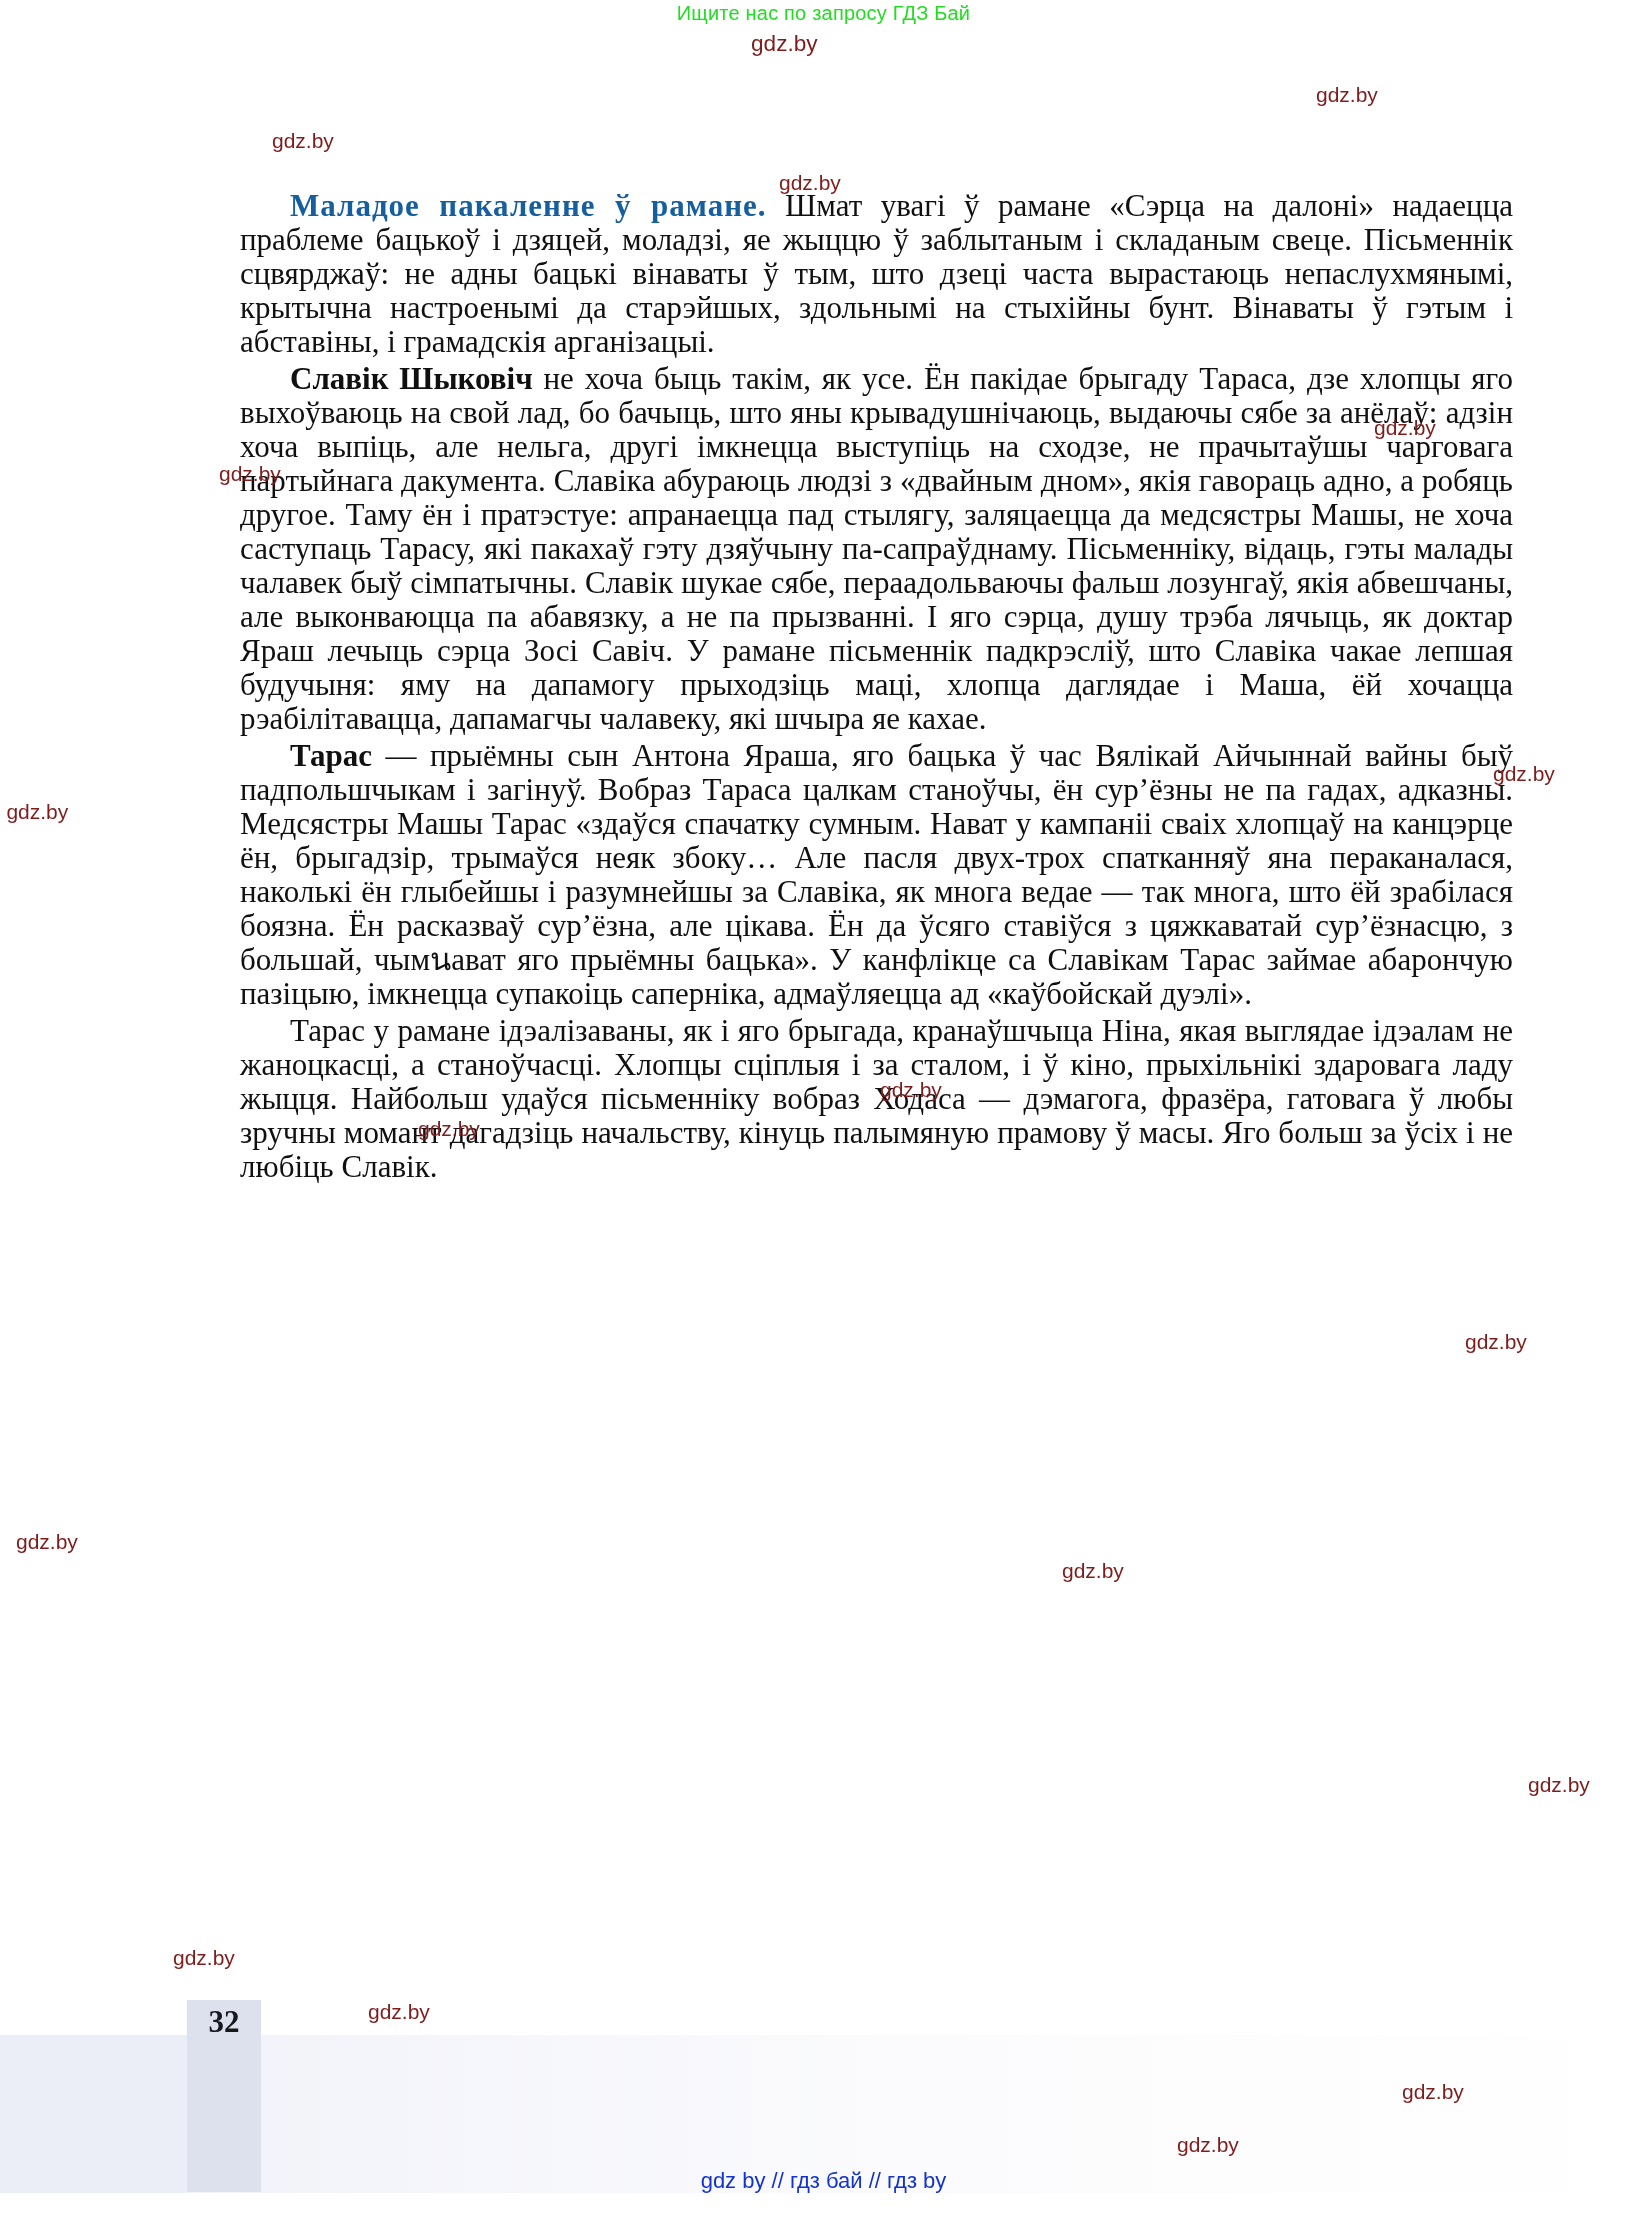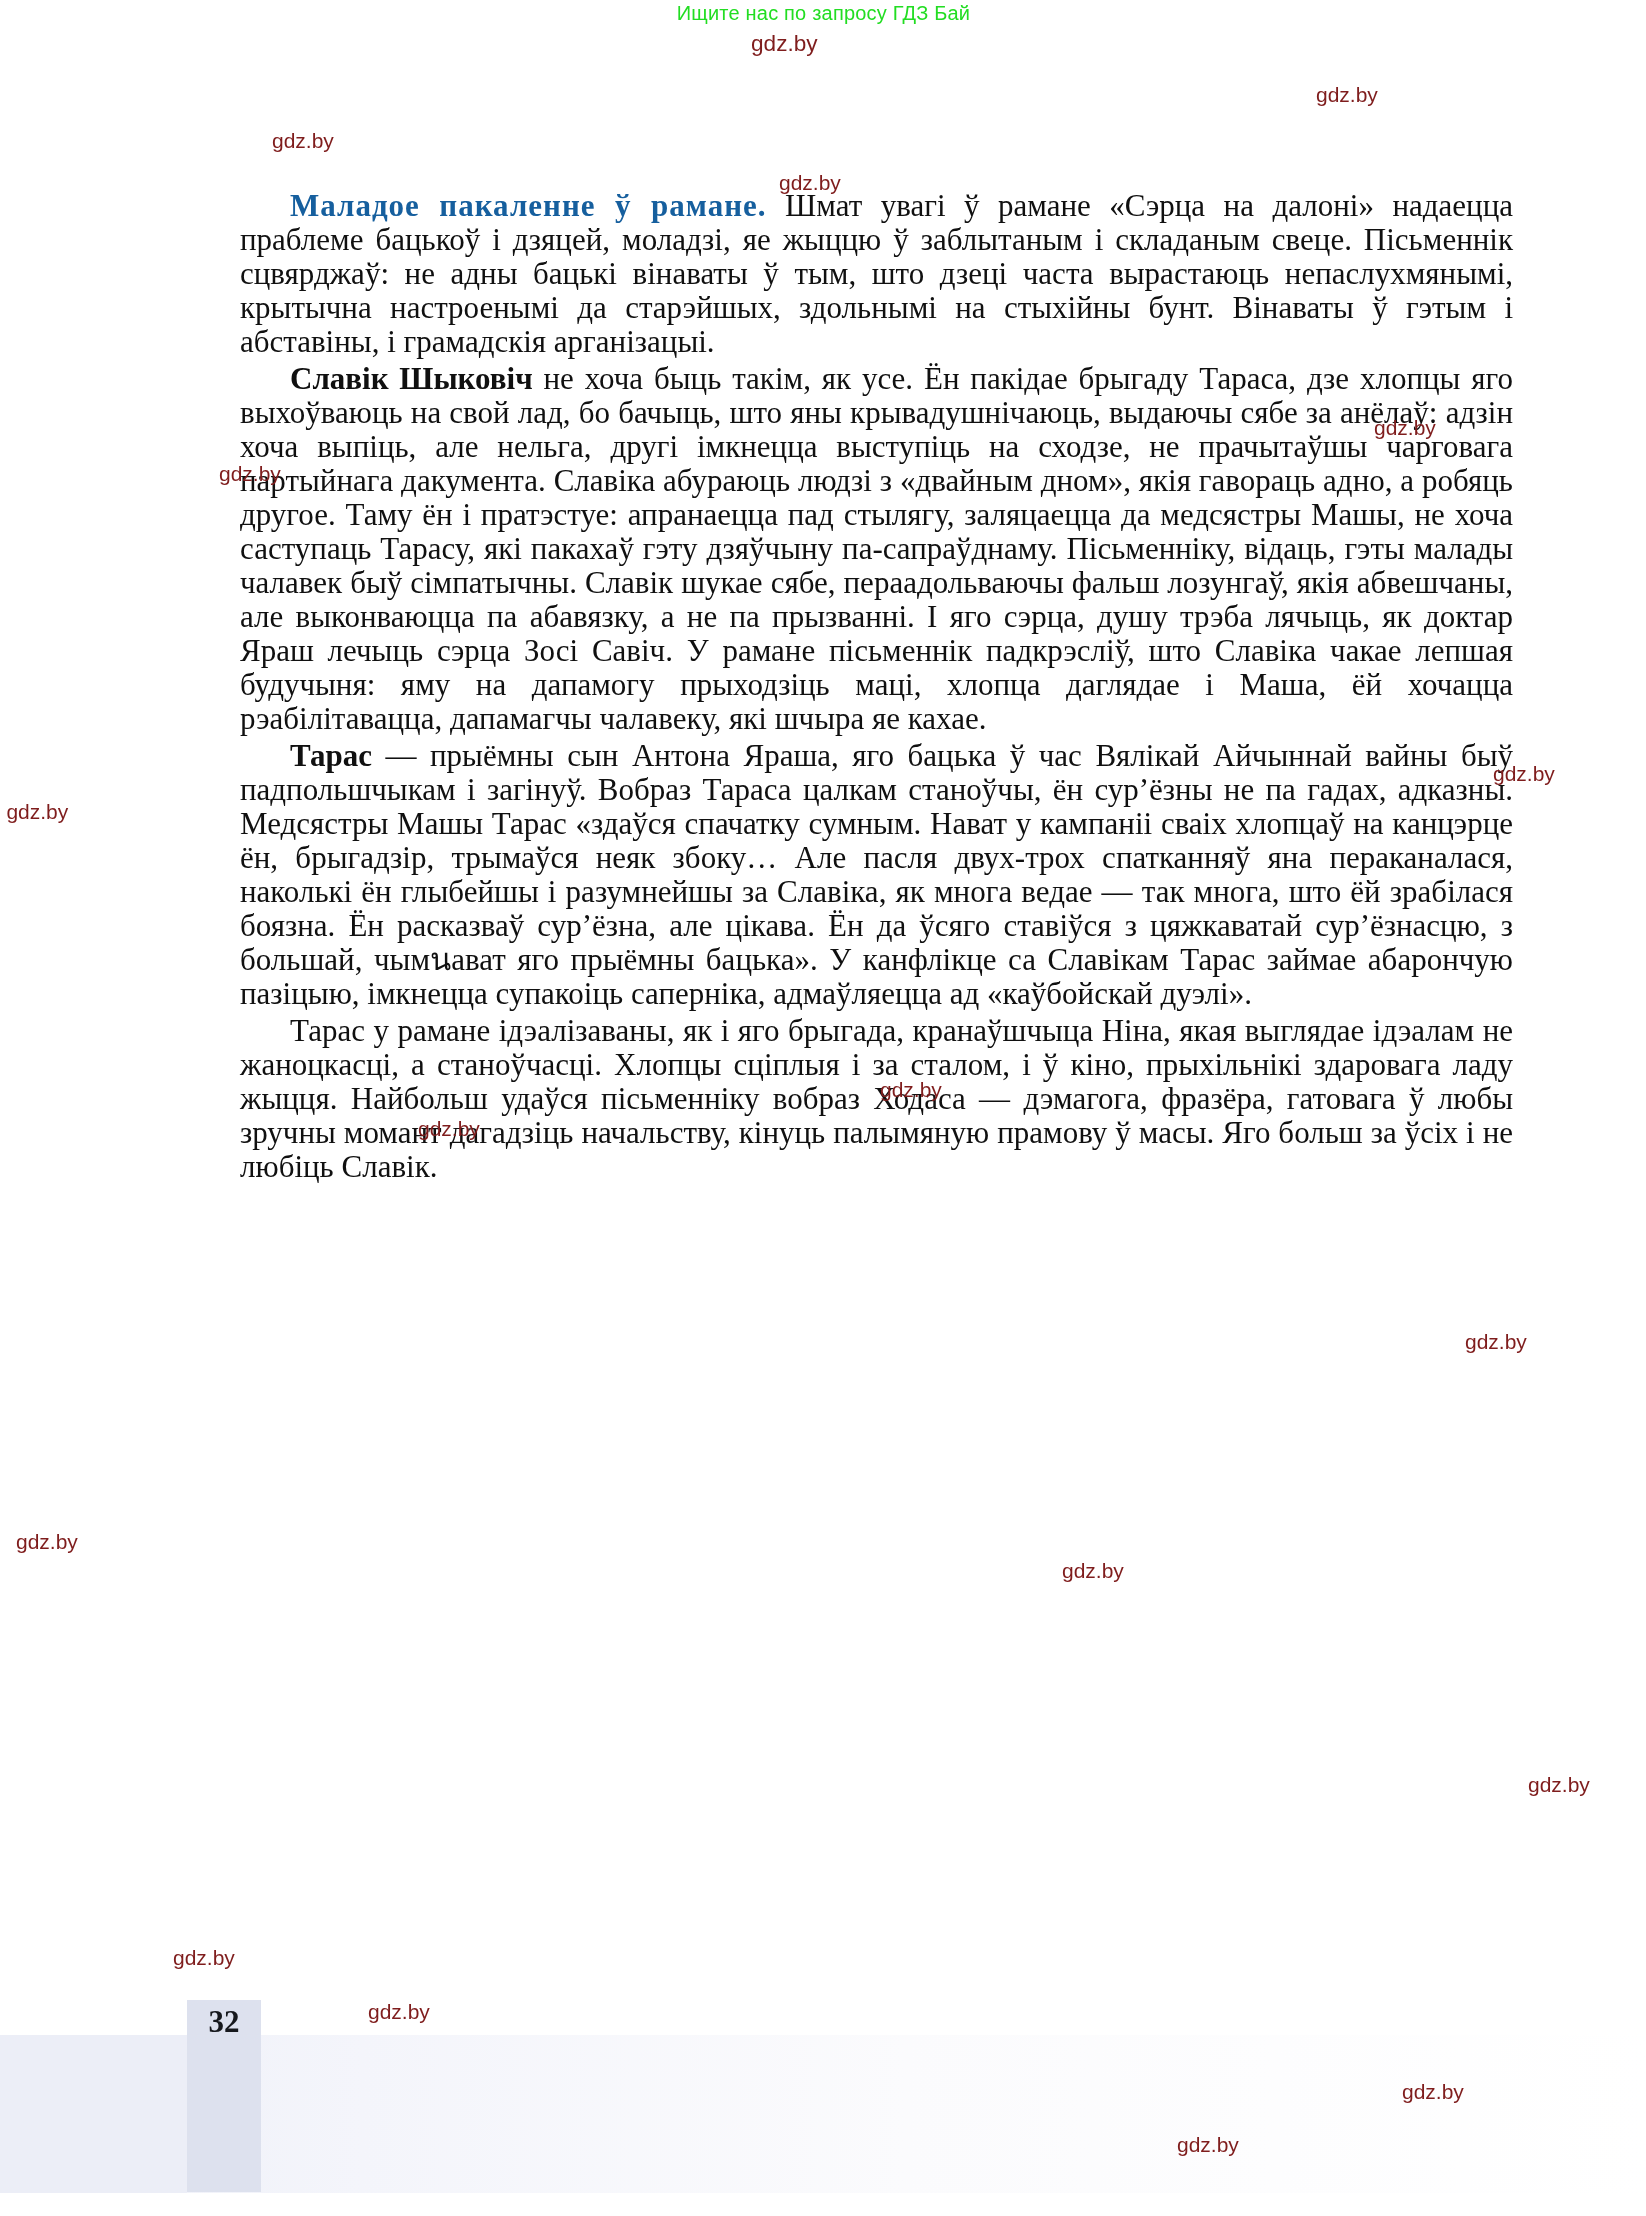--- a/index.html
+++ b/index.html
@@ -163,20 +163,21 @@
 
   </div>
 
   <div class="tint-wide"></div>
   <div class="tint-left"></div>
 
   <div class="pagenum-bar"></div>
   <div class="pagenum">32</div>
 
 
+  <div class="footer-blue">gdz by  //  гдз бай  //  гдз by</div>
 
   <div id="wm-layer">
       <div class="wm" style="left: 751px; top: 31px; font-size: 22.6px;">gdz.by</div>
       <div class="wm" style="left: 1316px; top: 83px; font-size: 21px;">gdz.by</div>
       <div class="wm" style="left: 272px; top: 129px; font-size: 21px;">gdz.by</div>
       <div class="wm" style="left: 779px; top: 171px; font-size: 21px;">gdz.by</div>
       <div class="wm" style="left: 1374px; top: 416px; font-size: 21px;">gdz.by</div>
       <div class="wm" style="left: 219px; top: 462px; font-size: 21px;">gdz.by</div>
       <div class="wm" style="left: 1493px; top: 762px; font-size: 21px;">gdz.by</div>
       <div class="wm" style="left: 6.4px; top: 800px; font-size: 21px;">gdz.by</div>

